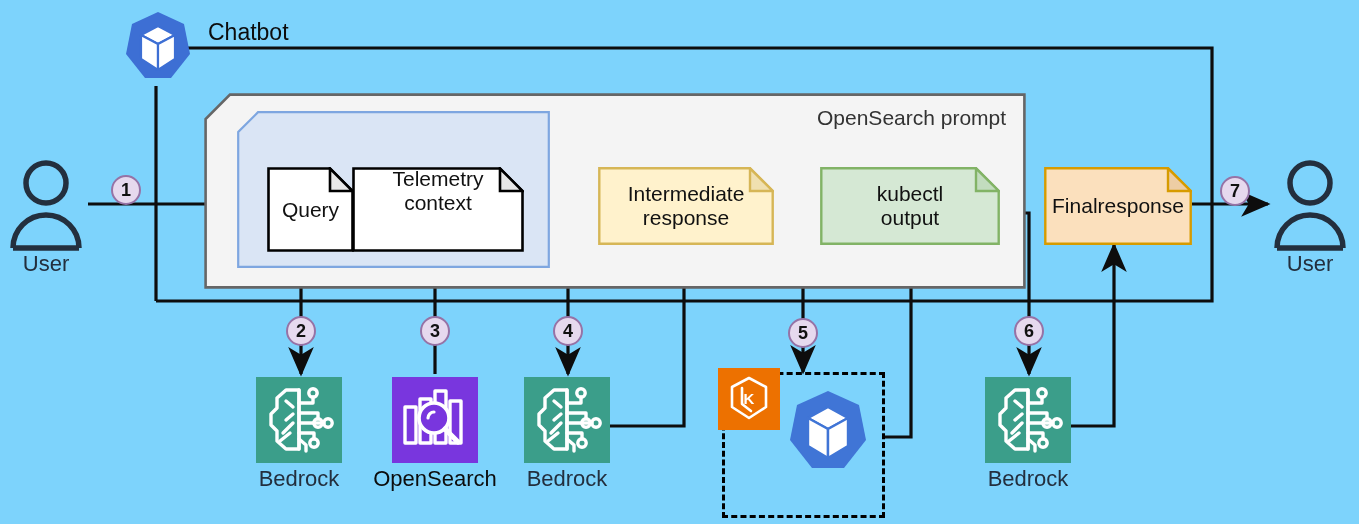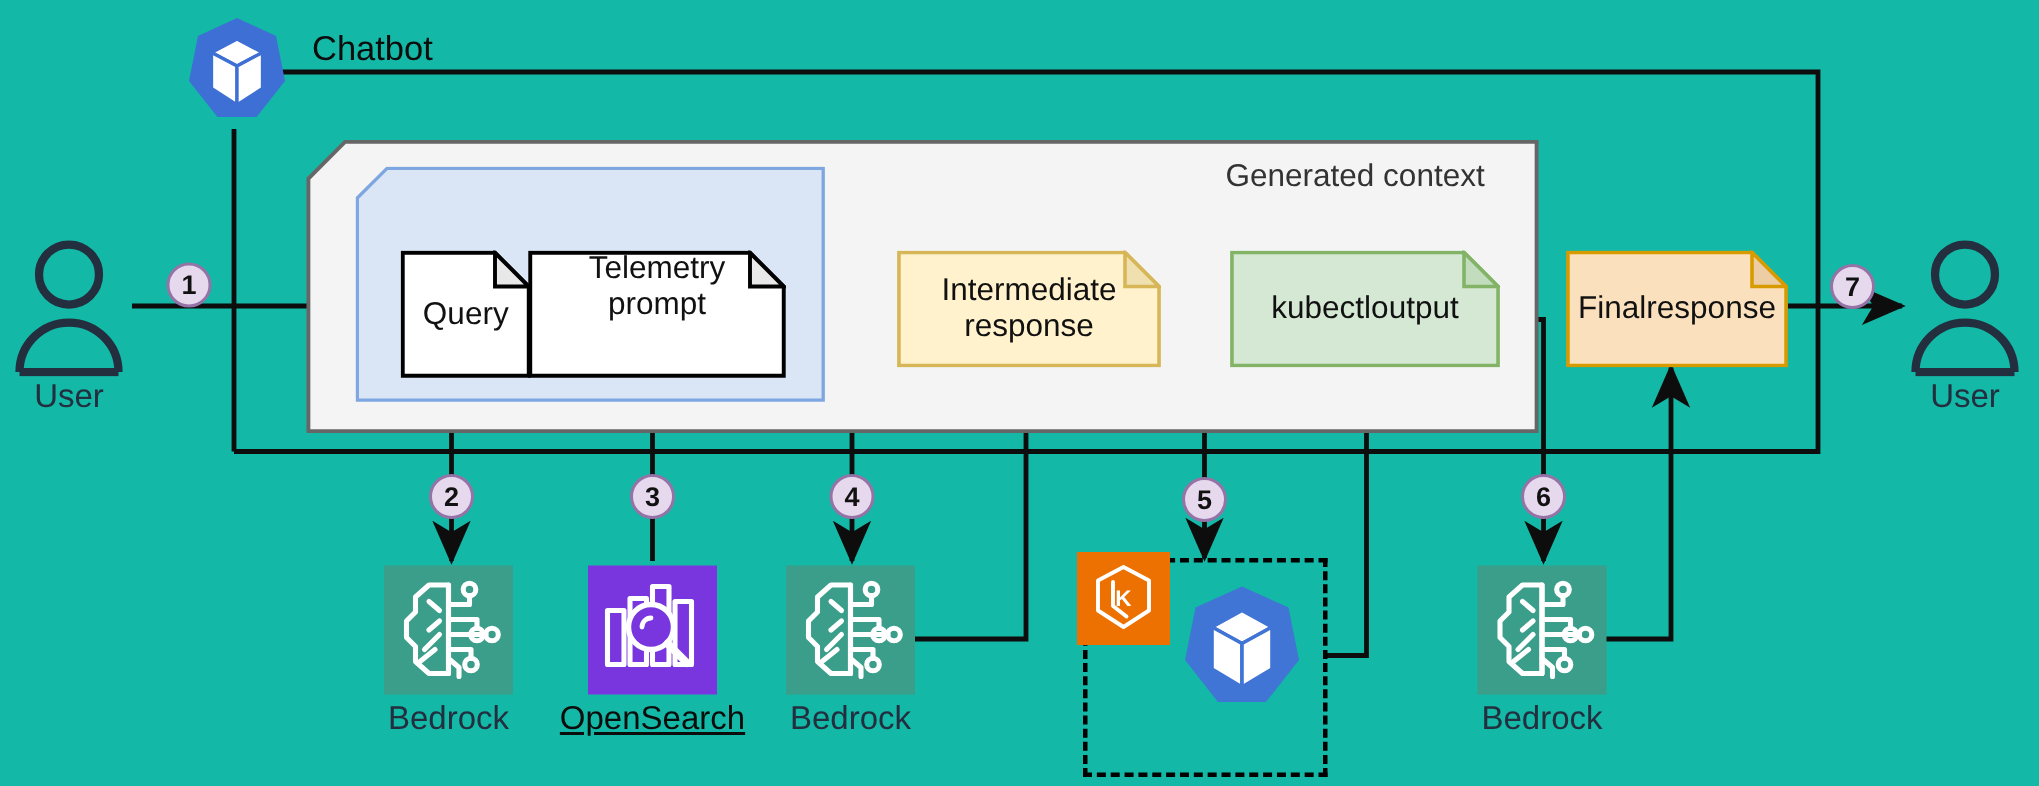--- a/index.html
+++ b/index.html
@@ -7,21 +7,21 @@
     padding: 0;
     background: #ffffff;
   }
   body {
     font-family: "Liberation Sans", sans-serif;
   }
   #canvas {
     position: relative;
     width: 1359px;
     height: 524px;
-    background: #14b8a6;
+    background: #7dd3fc;
     overflow: hidden;
   }
   #wires {
     position: absolute;
     left: 0; top: 0;
     width: 1359px;
     height: 524px;
   }
   .node {
     position: absolute;
@@ -135,21 +135,21 @@
       <path d="M49 25 L32 34 L32 60 L49 49 Z" fill="#ffffff" stroke="#3d6fd4" stroke-width="2.2" stroke-linejoin="round"></path>
     </svg>
   </div>
   <div class="chatbot-title" style="left:208px; top:19px;">Chatbot</div>
 
   <div class="container-gray" style="left:204px; top:93px; width:822px; height:196px; background:transparent;">
     <svg viewBox="0 0 822 196" width="822" height="196" xmlns="http://www.w3.org/2000/svg">
       <path d="M26,1.6 L820.4,1.6 L820.4,194.4 L1.6,194.4 L1.6,26 Z" fill="#f4f4f4" stroke="#666666" stroke-width="2.6" stroke-linejoin="miter"></path>
     </svg>
   </div>
-  <div class="label-header" style="left:817px; top:106px;">Generated context</div>
+  <div class="label-header" style="left:817px; top:106px;">OpenSearch prompt</div>
 
   <div class="container-blue" style="left:237px; top:111px; width:313px; height:157px; background:transparent;">
     <svg viewBox="0 0 313 157" width="313" height="157" xmlns="http://www.w3.org/2000/svg">
       <path d="M21,1.2 L311.8,1.2 L311.8,155.8 L1.2,155.8 L1.2,21 Z" fill="#dae5f5" stroke="#7ea6e0" stroke-width="2.2" stroke-linejoin="miter"></path>
     </svg>
   </div>
 
   <div class="node" style="left:267px; top:167px; width:87px; height:85px;">
     <svg viewBox="0 0 87 85" width="87" height="85" xmlns="http://www.w3.org/2000/svg">
       <path d="M1.5,1.5 L63,1.5 L85.5,24 L85.5,83.5 L1.5,83.5 Z" fill="#ffffff" stroke="#000000" stroke-width="2.6" stroke-linejoin="miter"></path>
@@ -158,41 +158,41 @@
     <div style="position:absolute; left:0; top:0; width:87px; height:85px; display:flex; align-items:center; justify-content:center; font-size:21px; color:#111;">Query</div>
   </div>
 
   <div class="node" style="left:352px; top:167px; width:172px; height:85px;">
     <svg viewBox="0 0 172 85" width="172" height="85" xmlns="http://www.w3.org/2000/svg">
       <path d="M1.5,1.5 L148,1.5 L170.5,24 L170.5,83.5 L1.5,83.5 Z" fill="#ffffff" stroke="#000000" stroke-width="2.6" stroke-linejoin="miter"></path>
       <path d="M148,1.5 L148,24 L170.5,24 Z" fill="#e8e8e8" stroke="#000000" stroke-width="2.6" stroke-linejoin="miter"></path>
     </svg>
     <div style="position:absolute; left:0; top:0; width:172px; height:85px; display:flex; flex-direction:column; align-items:center; justify-content:flex-start; font-size:21px; color:#111; line-height:1.16;">
       <span>Telemetry</span>
-      <span>prompt</span>
+      <span>context</span>
     </div>
   </div>
 
   <div class="node" style="left:598px; top:167px; width:141px; height:78px;">
     <svg viewBox="0 0 176 78" width="176" height="78" xmlns="http://www.w3.org/2000/svg">
       <path d="M1.3,1.3 L152,1.3 L174.7,24 L174.7,76.7 L1.3,76.7 Z" fill="#fff2cc" stroke="#d6b656" stroke-width="2.4" stroke-linejoin="miter"></path>
       <path d="M152,1.3 L152,24 L174.7,24 Z" fill="#f0e0b0" stroke="#d6b656" stroke-width="2.4" stroke-linejoin="miter"></path>
     </svg>
     <div style="position:absolute; left:0; top:0; width:176px; height:78px; display:flex; flex-direction:column; align-items:center; justify-content:center; font-size:21px; color:#111; line-height:1.16;">
       <span>Intermediate</span>
       <span>response</span>
     </div>
   </div>
 
   <div class="node" style="left:820px; top:167px; width:180px; height:78px;">
     <svg viewBox="0 0 180 78" width="180" height="78" xmlns="http://www.w3.org/2000/svg">
       <path d="M1.3,1.3 L156,1.3 L178.7,24 L178.7,76.7 L1.3,76.7 Z" fill="#d5e8d4" stroke="#82b366" stroke-width="2.4" stroke-linejoin="miter"></path>
       <path d="M156,1.3 L156,24 L178.7,24 Z" fill="#c2dcbe" stroke="#82b366" stroke-width="2.4" stroke-linejoin="miter"></path>
     </svg>
-    <div style="position:absolute; left:0; top:0; width:180px; height:78px; display:flex; flex-direction:row; align-items:center; justify-content:center; font-size:21px; color:#111; line-height:1.16;">
+    <div style="position:absolute; left:0; top:0; width:180px; height:78px; display:flex; flex-direction:column; align-items:center; justify-content:center; font-size:21px; color:#111; line-height:1.16;">
       <span>kubectl</span>
       <span>output</span>
     </div>
   </div>
 
   <div class="node" style="left:1044px; top:167px; width:148px; height:78px;">
     <svg viewBox="0 0 148 78" width="148" height="78" xmlns="http://www.w3.org/2000/svg">
       <path d="M1.3,1.3 L124,1.3 L146.7,24 L146.7,76.7 L1.3,76.7 Z" fill="#fbe0bd" stroke="#d79b00" stroke-width="2.4" stroke-linejoin="miter"></path>
       <path d="M124,1.3 L124,24 L146.7,24 Z" fill="#edcda4" stroke="#d79b00" stroke-width="2.4" stroke-linejoin="miter"></path>
     </svg>
@@ -246,21 +246,21 @@
         <rect x="13" y="30" width="11" height="36"></rect>
         <rect x="28" y="22" width="11" height="44"></rect>
         <rect x="43" y="14" width="11" height="52"></rect>
         <rect x="58" y="24" width="11" height="42"></rect>
       </g>
       <circle cx="42" cy="41" r="15" fill="#7936de" stroke="#ffffff" stroke-width="3.6"></circle>
       <path d="M36,41 a6,6 0 0 1 6,-6" fill="none" stroke="#ffffff" stroke-width="3.2" stroke-linecap="round"></path>
       <path d="M53,52 L66,65" stroke="#ffffff" stroke-width="5.2" stroke-linecap="round"></path>
     </svg>
   </div>
-  <div class="icon-label black" style="left:360px; top:466px; width:150px;text-decoration:underline;">OpenSearch</div>
+  <div class="icon-label black" style="left:360px; top:466px; width:150px;">OpenSearch</div>
 
   <div class="tile" style="left:524px; top:377px; width:86px; height:86px; background:#3b9e8a;">
     <svg viewBox="0 0 86 86" width="86" height="86" xmlns="http://www.w3.org/2000/svg">
       <g fill="none" stroke="#ffffff" stroke-width="3.4" stroke-linejoin="round" stroke-linecap="round">
         <path d="M43,13 L30,13 L21,21 L21,31 L15,37 L15,48 L21,54 L21,64 L30,72 L43,72 Z"></path>
         <path d="M43,13 L43,72"></path>
         <path d="M30,24 L37,30 M30,43 L37,37 M27,56 L37,46 M24,64 L34,56"></path>
         <path d="M43,26 L57,26 L57,20"></path>
         <circle cx="57" cy="16" r="4.2"></circle>
         <path d="M43,36 L62,36 L62,42"></path>

